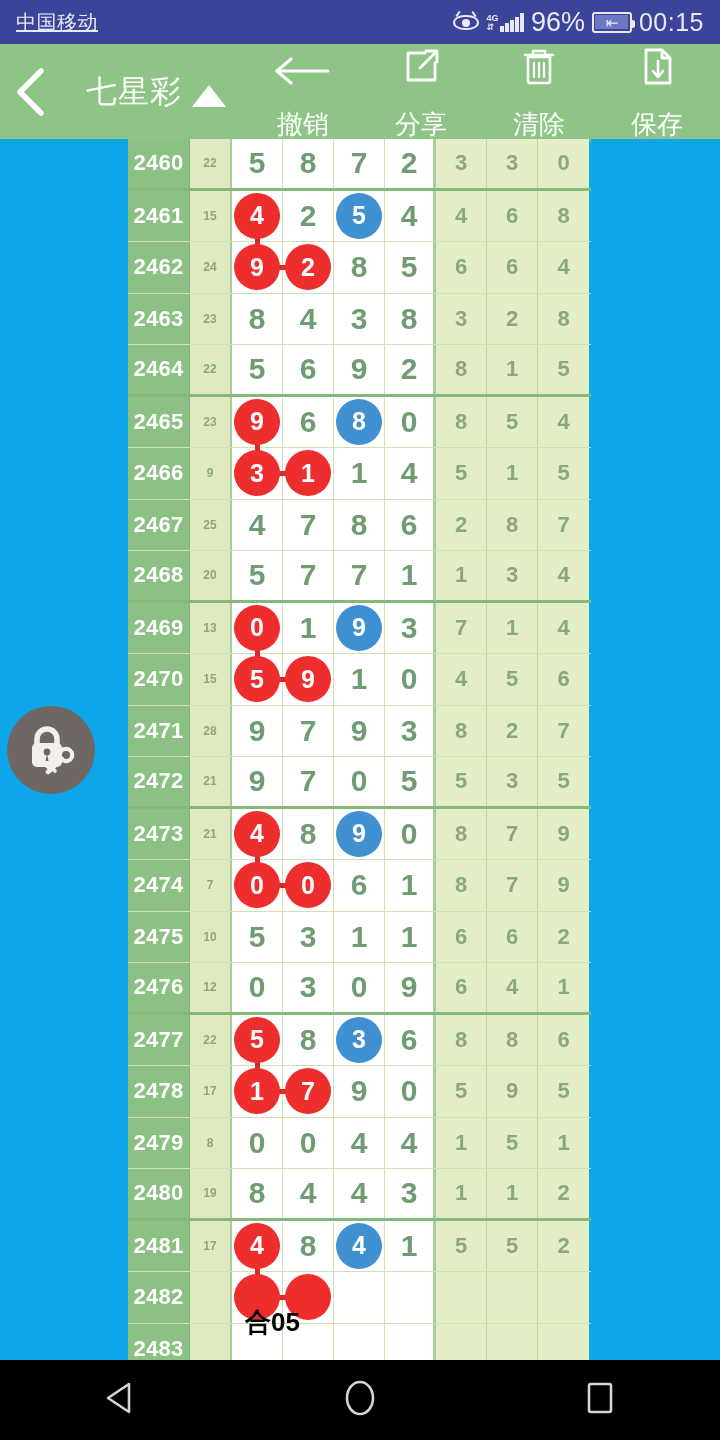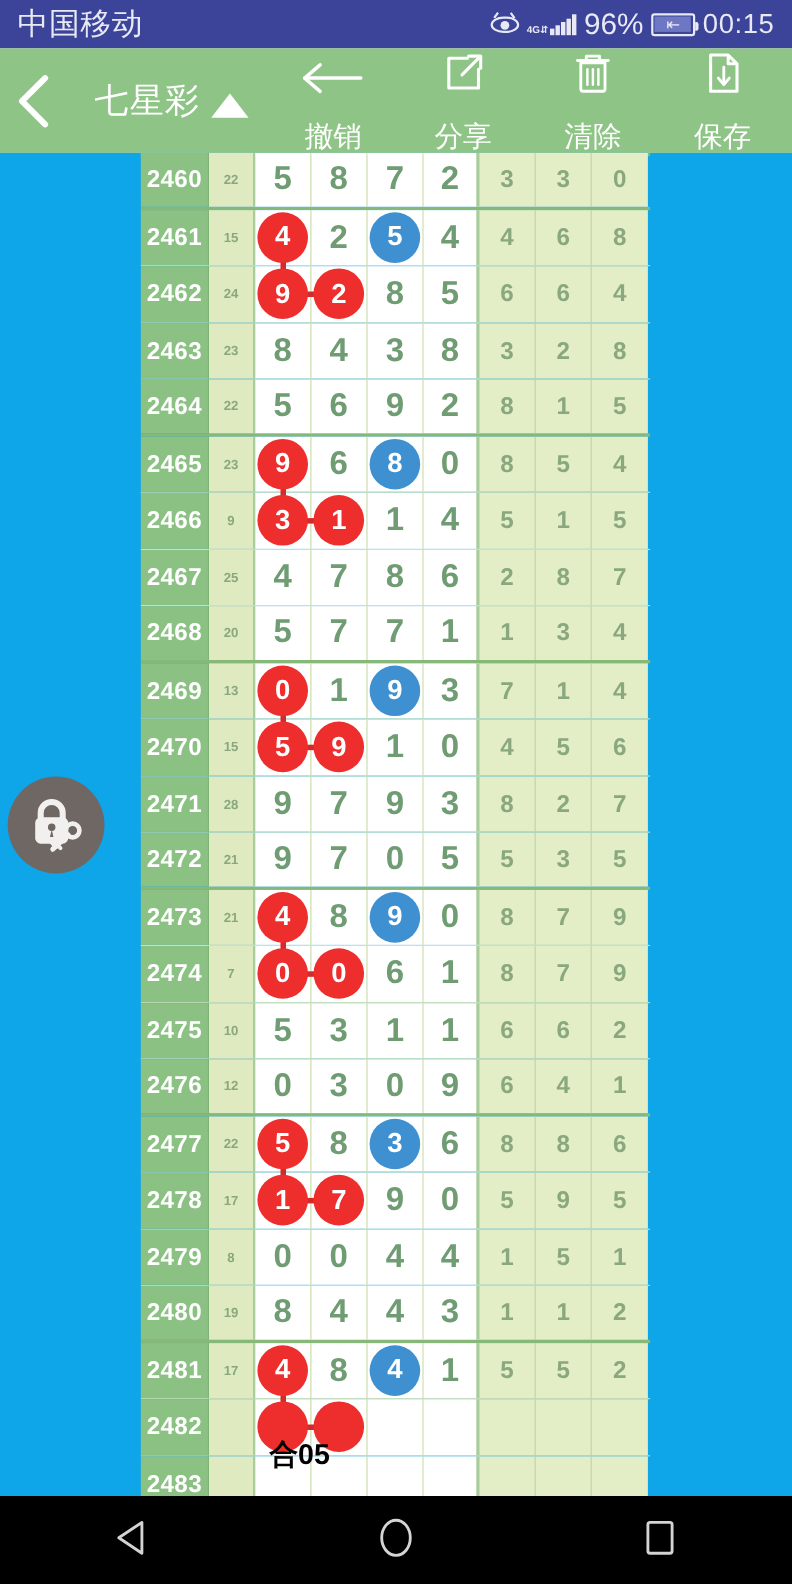--- a/index.html
+++ b/index.html
@@ -12,38 +12,38 @@
   }
 
   
   #status-bar {
     height:44px; width:720px;
     background:#3b4499;
     display:flex; align-items:center;
     padding:0 16px;
     color:#e8e9f5;
   }
-  #carrier { font-size:28px; letter-spacing:.5px; }
+  #carrier { font-size:20px; letter-spacing:.5px;text-decoration:underline; }
   #status-right { margin-left:auto; display:flex; align-items:center; gap:7px; }
   .eye-ic { width:26px; height:18px; position:relative; }
   .eye-ic .oval {
     position:absolute; left:0; top:2px; width:26px; height:15px;
     border:2.4px solid #e8e9f5; border-radius:50%/55%;
   }
   .eye-ic .pupil {
     position:absolute; left:9px; top:6px; width:8px; height:8px;
     background:#e8e9f5; border-radius:50%;
   }
   .eye-ic .lash1, .eye-ic .lash2 {
     position:absolute; top:-2px; width:2.4px; height:6px; background:#e8e9f5;
   }
   .eye-ic .lash1 { left:4px; transform:rotate(35deg); }
   .eye-ic .lash2 { right:4px; transform:rotate(-35deg); }
   .net-block { display:flex; align-items:flex-end; gap:2px; }
-  .net-txt { display:flex; flex-direction:row; font-size:9px; line-height:9px; font-weight:bold; }
+  .net-txt { display:flex; flex-direction:column; font-size:9px; line-height:9px; font-weight:bold; }
   .bars { display:flex; align-items:flex-end; gap:1.5px; height:19px; }
   .bars i { width:3.5px; background:#e8e9f5; display:block; }
   .bars i:nth-child(1){height:6px}
   .bars i:nth-child(2){height:9px}
   .bars i:nth-child(3){height:12px}
   .bars i:nth-child(4){height:15px}
   .bars i:nth-child(5){height:19px}
   #battery-pct { font-size:27px; }
   .batt {
     width:40px; height:21px; border:2.4px solid #e8e9f5; border-radius:3px;

